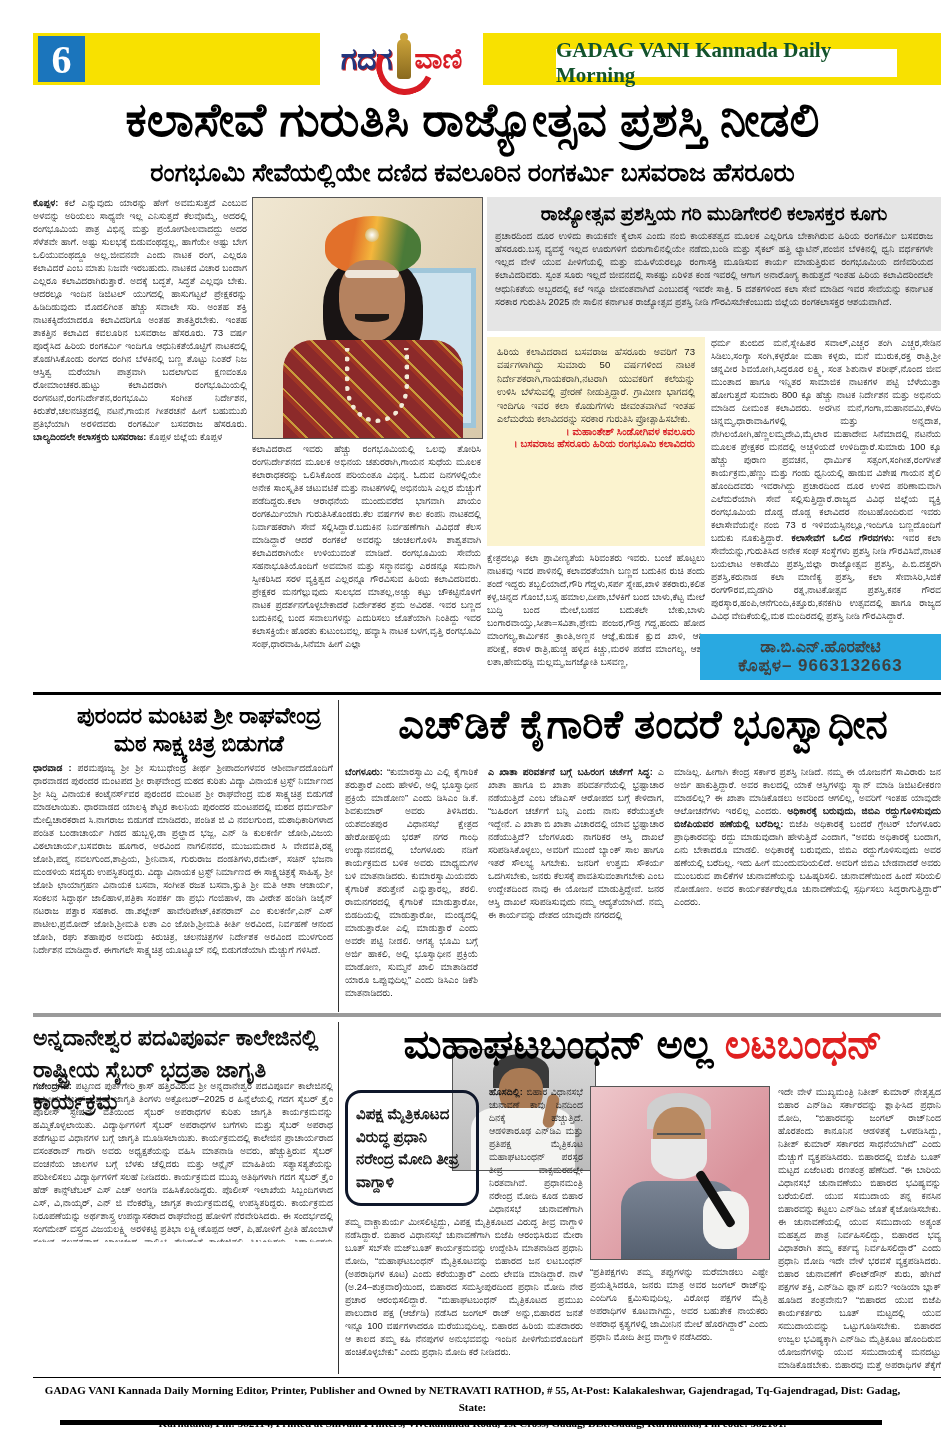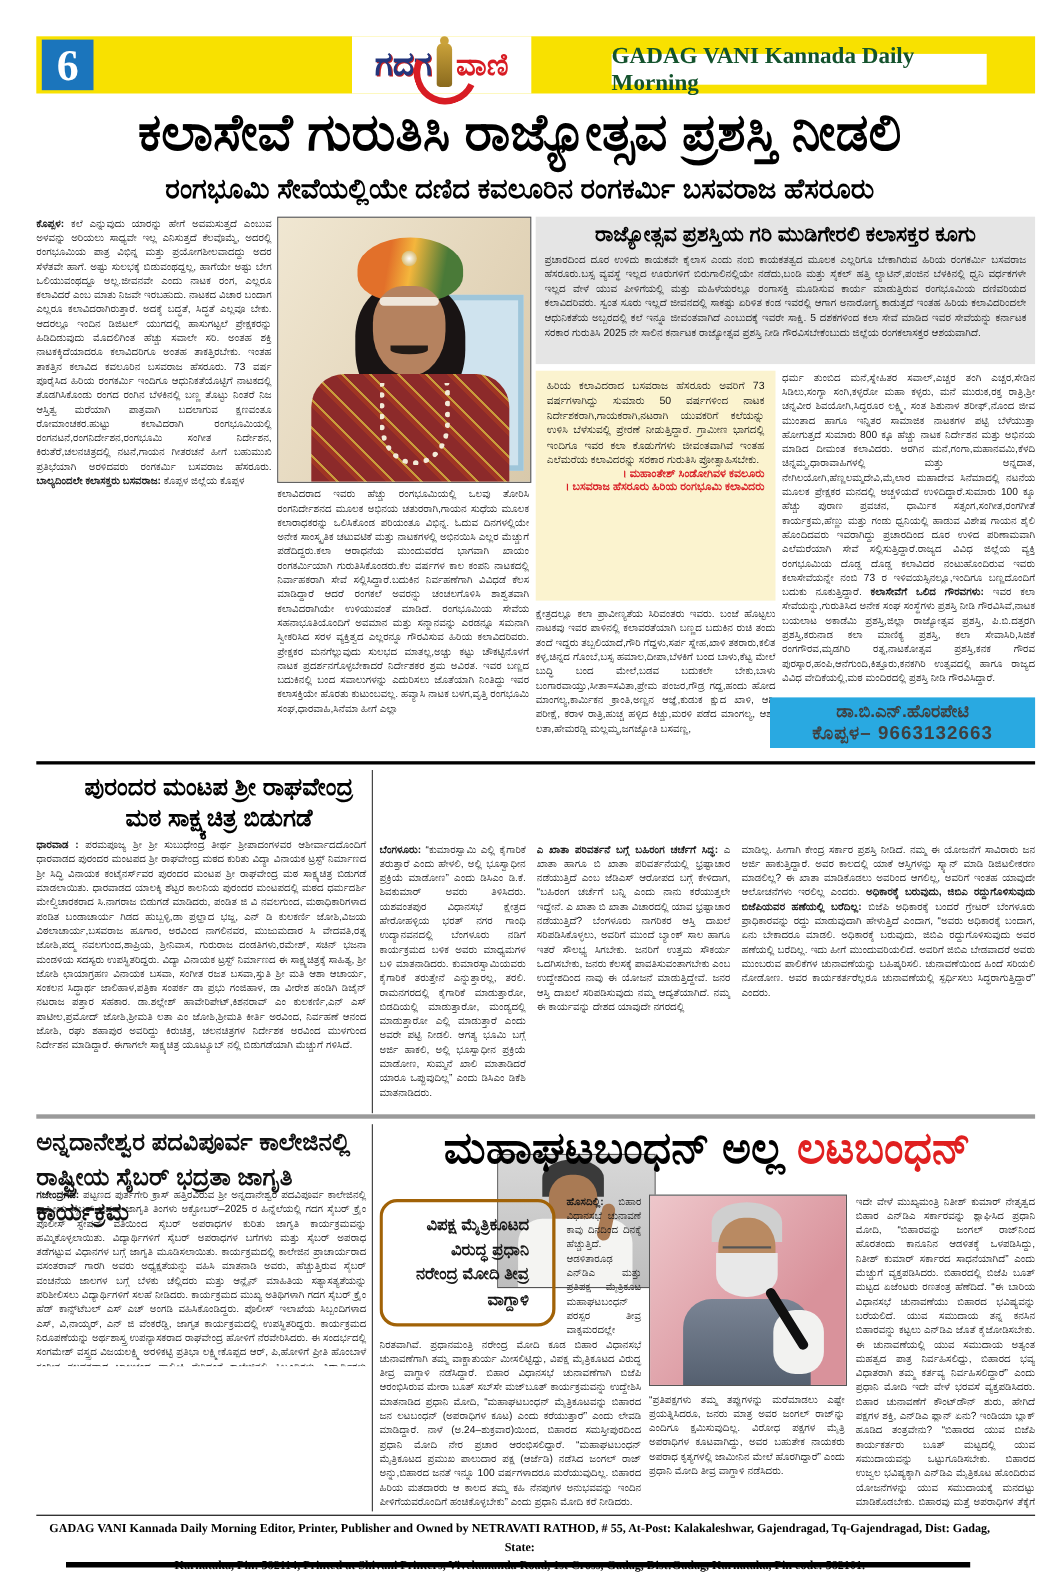--- a/index.html
+++ b/index.html
@@ -33,22 +33,22 @@
   .h-sub{font-size:25px;font-weight:bold;text-align:center;color:#000;}
   .h-sec{font-weight:bold;text-align:center;color:#000;}
   .bluebox{background:#e5e5e5;}
   .creambox{background:#FBF3CF;}
   .adbox{background:#29A9E1;color:#404040;text-align:center;font-weight:bold;}
   .attr{color:#d81c24;font-weight:bold;text-align:right;font-size:10px;}
   .rule-h{background:#000;}
   .rule-gray{background:#9a9a9a;}
   .rule-v{background:#333;width:1px;}
   .photo{border:1px solid #555;overflow:hidden;position:relative;background:#ddd;}
-  .pullq{float:left;width:112px;border:3px solid #a16207;border-radius:16px;
-         font-size:15px;font-weight:bold;text-align:right;padding:10px 21px;
+  .pullq{float:left;width:112px;border:3px solid #0f172a;border-radius:16px;
+         font-size:15px;font-weight:bold;text-align:left;padding:10px 8px;
          margin:4px 10px 4px 0;line-height:1.5;}
   .footer-txt{font-family:"Liberation Serif",serif;font-size:11px;font-weight:bold;
               text-align:center;line-height:1.5;color:#000;}
   
   .p1-wall{position:absolute;inset:0;background:linear-gradient(120deg,#f0e7d2,#e3d5ba 60%,#d8c9ab);}
   .p1-win{position:absolute;right:6px;top:70px;width:58px;height:150px;background:#cfe3ee;
           border:5px solid #9fc6da;}
   .p1-turban{position:absolute;left:72px;top:18px;width:96px;height:58px;border-radius:50% 50% 40% 40%;
           background:linear-gradient(100deg,#e2702a 30%,#f4b63c 50%,#4a7a38 80%);}
   .p1-brooch{position:absolute;left:112px;top:30px;width:14px;height:14px;border-radius:50%;
@@ -150,20 +150,21 @@
   </div>
   <div class="abs txt" style="left:33px;top:762px;width:300px;height:248px;">
     <span class="bld">ಧಾರವಾಡ :</span>
     <span>ಪರಮಪೂಜ್ಯ ಶ್ರೀ ಶ್ರೀ ಸುಬುಧೇಂದ್ರ ತೀರ್ಥ ಶ್ರೀಪಾದಂಗಳವರ ಆಶೀರ್ವಾದದೊಂದಿಗೆ ಧಾರವಾಡದ ಪುರಂದರ ಮಂಟಪದ ಶ್ರೀ ರಾಘವೇಂದ್ರ ಮಠದ ಕುರಿತು ವಿದ್ಯಾ ವಿನಾಯಕ ಟ್ರಸ್ಟ್ ನಿರ್ಮಾಣದ ಶ್ರೀ ಸಿದ್ಧಿ ವಿನಾಯಕ ಕಂಟೈನರ್ಸ್‌ವರ ಪುರಂದರ ಮಂಟಪ ಶ್ರೀ ರಾಘವೇಂದ್ರ ಮಠ ಸಾಕ್ಷ್ಯಚಿತ್ರ ಬಿಡುಗಡೆ ಮಾಡಲಾಯಿತು.</span>
     <span>ಧಾರವಾಡದ ಯಾಲಕ್ಕಿ ಶೆಟ್ಟರ ಕಾಲನಿಯ ಪುರಂದರ ಮಂಟಪದಲ್ಲಿ ಮಠದ ಧರ್ಮದರ್ಶಿ ಮೇಲ್ವಿಚಾರಕರಾದ ಸಿ.ನಾಗರಾಜ ಬಿಡುಗಡೆ ಮಾಡಿದರು, ಪಂಡಿತ ಜಿ ವಿ ನವಲಗುಂದ, ಮಠಾಧಿಕಾರಿಗಳಾದ ಪಂಡಿತ ಬಂಡಾಚಾರ್ಯ ಗಿಡದ ಹುಬ್ಬಳ್ಳಿ,ಡಾ ಪ್ರಲ್ಹಾದ ಭಜ್ಜ, ಎನ್ ಡಿ ಕುಲಕರ್ಣಿ ಜೋಶಿ,ವಿಜಯ ವಿಠಲಾಚಾರ್ಯ,ಬಸವರಾಜ ಹೂಗಾರ, ಅರವಿಂದ ನಾಗಲಿನವರ, ಮುಜುಮದಾರ ಸಿ ವೇದವತಿ,ರತ್ನ ಜೋಶಿ,ಪದ್ಮ ನವಲಗುಂದ,ಶಾಪ್ರಿಯ, ಶ್ರೀನಿವಾಸ, ಗುರುರಾಜ ದಂಡತಿಗಳು,ರಮೇಶ್, ಸಚಿನ್ ಭಜನಾ ಮಂಡಳಿಯ ಸದಸ್ಯರು ಉಪಸ್ಥಿತರಿದ್ದರು.</span>
     <span>ವಿದ್ಯಾ ವಿನಾಯಕ ಟ್ರಸ್ಟ್ ನಿರ್ಮಾಣದ ಈ ಸಾಕ್ಷ್ಯಚಿತ್ರಕ್ಕೆ ಸಾಹಿತ್ಯ, ಶ್ರೀ ಜೋಶಿ ಛಾಯಾಗ್ರಹಣ ವಿನಾಯಕ ಬಸವಾ, ಸಂಗೀತ ರಜತ ಬಸವಾ,ಸ್ತುತಿ ಶ್ರೀ ಮತಿ ಆಶಾ ಆಚಾರ್ಯ, ಸಂಕಲನ ಸಿದ್ಧಾರ್ಥ ಜಾಲಿಹಾಳ,ಪತ್ರಿಕಾ ಸಂಪರ್ಕ ಡಾ ಪ್ರಭು ಗಂಜಿಹಾಳ, ಡಾ ವೀರೇಶ ಹಂಡಿಗಿ ಡಿಜೈನ್ ನಟರಾಜ ಪತ್ತಾರ ಸಹಕಾರ. ಡಾ.ಶಲ್ಲೇಶ್ ಹಾವೇರಿಪೇಟ್,ಕಿಶನರಾವ್ ಎಂ ಕುಲಕರ್ಣಿ,ಎನ್ ಎಸ್ ಪಾಟೀಲ,ಪ್ರಮೋದ್ ಜೋಶಿ,ಶ್ರೀಮತಿ ಲತಾ ಎಂ ಜೋಶಿ,ಶ್ರೀಮತಿ ಕೀರ್ತಿ ಅರವಿಂದ, ನಿರ್ವಹಣೆ ಆನಂದ ಜೋಶಿ, ರಘು ಶಹಾಪುರ ಅವರಿದ್ದು ಕಿರುಚಿತ್ರ, ಚಲನಚಿತ್ರಗಳ ನಿರ್ದೇಶಕ ಅರವಿಂದ ಮುಳಗುಂದ ನಿರ್ದೇಶನ ಮಾಡಿದ್ದಾರೆ. ಈಗಾಗಲೇ ಸಾಕ್ಷ್ಯಚಿತ್ರ ಯೂಟ್ಯೂಬ್ ನಲ್ಲಿ ಬಿಡುಗಡೆಯಾಗಿ ಮೆಚ್ಚುಗೆ ಗಳಿಸಿದೆ.</span>
   </div>
 
   <div class="abs rule-v" style="left:338px;top:700px;height:312px;"></div>
 
+  <div class="abs h-sec" style="left:345px;top:702px;width:596px;height:56px;font-size:40px;">ಎಚ್‌ಡಿಕೆ ಕೈಗಾರಿಕೆ ತಂದರೆ ಭೂಸ್ವಾಧೀನ</div>
   <div class="abs txt" style="left:345px;top:766px;width:133px;height:244px;">
     <span class="bld">ಬೆಂಗಳೂರು:</span>
     <span>“ಕುಮಾರಸ್ವಾಮಿ ಎಲ್ಲಿ ಕೈಗಾರಿಕೆ ತರುತ್ತಾರೆ ಎಂದು ಹೇಳಲಿ, ಅಲ್ಲಿ ಭೂಸ್ವಾಧೀನ ಪ್ರಕ್ರಿಯೆ ಮಾಡೋಣ” ಎಂದು ಡಿಸಿಎಂ ಡಿ.ಕೆ. ಶಿವಕುಮಾರ್ ಅವರು ತಿಳಿಸಿದರು.</span>
     <span>ಯಶವಂತಪುರ ವಿಧಾನಸಭೆ ಕ್ಷೇತ್ರದ ಹೇರೋಹಳ್ಳಿಯ ಭರತ್ ನಗರ ಗಾಂಧಿ ಉದ್ಯಾನವನದಲ್ಲಿ ಬೆಂಗಳೂರು ನಡಿಗೆ ಕಾರ್ಯಕ್ರಮದ ಬಳಿಕ ಅವರು ಮಾಧ್ಯಮಗಳ ಬಳಿ ಮಾತನಾಡಿದರು. ಕುಮಾರಸ್ವಾಮಿಯವರು ಕೈಗಾರಿಕೆ ತರುತ್ತೇನೆ ಎನ್ನುತ್ತಾರಲ್ಲ, ತರಲಿ. ರಾಮನಗರದಲ್ಲಿ ಕೈಗಾರಿಕೆ ಮಾಡುತ್ತಾರೋ, ಬಿಡದಿಯಲ್ಲಿ ಮಾಡುತ್ತಾರೋ, ಮಂಡ್ಯದಲ್ಲಿ ಮಾಡುತ್ತಾರೋ ಎಲ್ಲಿ ಮಾಡುತ್ತಾರೆ ಎಂದು ಅವರೇ ಪಟ್ಟಿ ನೀಡಲಿ. ಆಗತ್ಯ ಭೂಮಿ ಬಗ್ಗೆ ಅರ್ಜಿ ಹಾಕಲಿ, ಅಲ್ಲಿ ಭೂಸ್ವಾಧೀನ ಪ್ರಕ್ರಿಯೆ ಮಾಡೋಣ, ಸುಮ್ಮನೆ ಖಾಲಿ ಮಾತಾಡಿದರೆ ಯಾರೂ ಒಪ್ಪುವುದಿಲ್ಲ” ಎಂದು ಡಿಸಿಎಂ ಡಿಕೆಶಿ ಮಾತನಾಡಿದರು.</span>
   </div>
   <div class="abs txt" style="left:488px;top:766px;width:176px;height:244px;">
     <span class="bld">ಎ ಖಾತಾ ಪರಿವರ್ತನೆ ಬಗ್ಗೆ ಬಹಿರಂಗ ಚರ್ಚೆಗೆ ಸಿದ್ಧ:</span>
     <span>ಎ ಖಾತಾ ಹಾಗೂ ಬಿ ಖಾತಾ ಪರಿವರ್ತನೆಯಲ್ಲಿ ಭ್ರಷ್ಟಾಚಾರ ನಡೆಯುತ್ತಿದೆ ಎಂಬ ಜೆಡಿಎಸ್ ಆರೋಪದ ಬಗ್ಗೆ ಕೇಳಿದಾಗ, “ಬಹಿರಂಗ ಚರ್ಚೆಗೆ ಬನ್ನಿ ಎಂದು ನಾನು ಕರೆಯುತ್ತಲೇ ಇದ್ದೇನೆ. ಎ ಖಾತಾ ಬಿ ಖಾತಾ ವಿಚಾರದಲ್ಲಿ ಯಾವ ಭ್ರಷ್ಟಾಚಾರ ನಡೆಯುತ್ತಿದೆ? ಬೆಂಗಳೂರು ನಾಗರಿಕರ ಆಸ್ತಿ ದಾಖಲೆ ಸರಿಪಡಿಸಿಕೊಳ್ಳಲು, ಅವರಿಗೆ ಮುಂದೆ ಬ್ಯಾಂಕ್ ಸಾಲ ಹಾಗೂ ಇತರೆ ಸೌಲಭ್ಯ ಸಿಗಬೇಕು. ಜನರಿಗೆ ಉತ್ತಮ ಸೌಕರ್ಯ ಒದಗಿಸಬೇಕು, ಜನರು ಕೆಲಸಕ್ಕೆ ಪಾವತಿಸುವಂತಾಗಬೇಕು ಎಂಬ ಉದ್ದೇಶದಿಂದ ನಾವು ಈ ಯೋಜನೆ ಮಾಡುತ್ತಿದ್ದೇವೆ. ಜನರ ಆಸ್ತಿ ದಾಖಲೆ ಸರಿಪಡಿಸುವುದು ನಮ್ಮ ಆದ್ಯತೆಯಾಗಿದೆ. ನಮ್ಮ ಈ ಕಾರ್ಯವನ್ನು ದೇಶದ ಯಾವುದೇ ನಗರದಲ್ಲಿ</span>
   </div>
   <div class="abs txt" style="left:674px;top:766px;width:267px;height:244px;">

